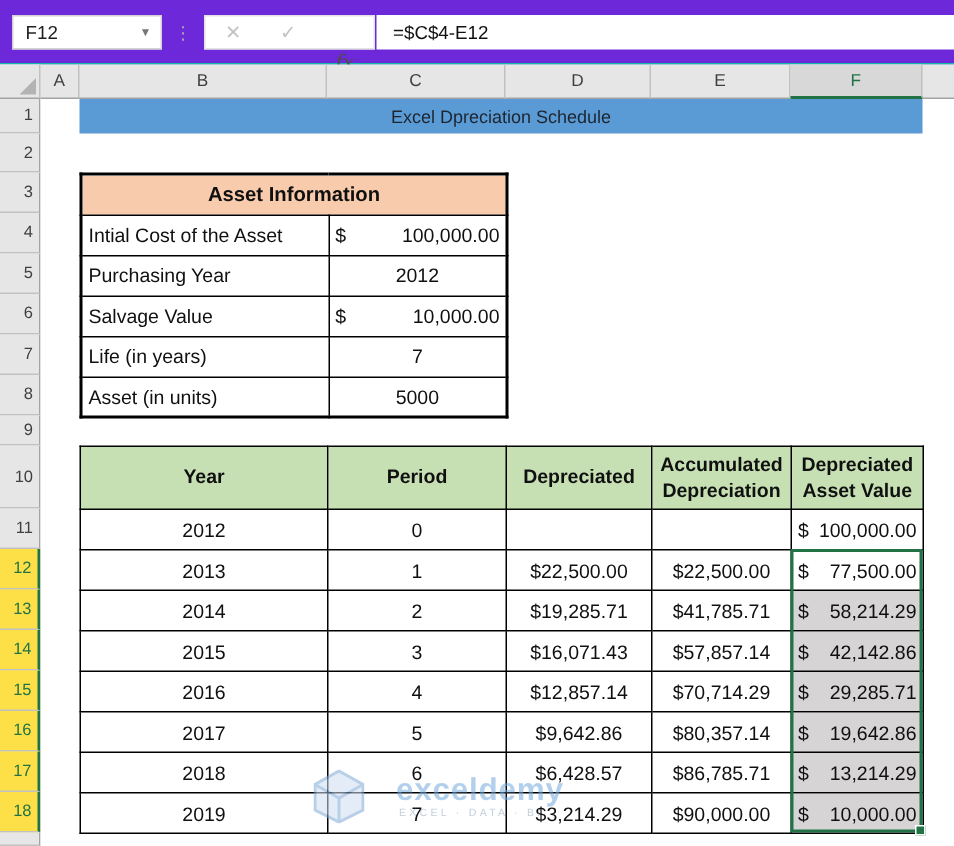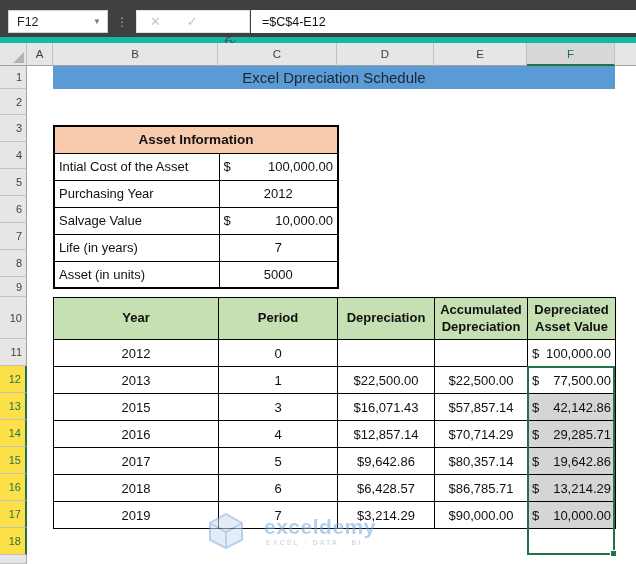--- a/index.html
+++ b/index.html
@@ -1,21 +1,21 @@
 <!DOCTYPE html>
 <html><head>
 <meta charset="utf-8">
 <style>
   * { margin:0; padding:0; box-sizing:border-box; }
   html,body { width:636px; height:564px; overflow:hidden; }
   body { font-family:"Liberation Sans", sans-serif; background:#ffffff; }
   .app { position:relative; width:636px; height:564px; background:#ffffff; overflow:hidden; }
 
   
-  .toolbar { position:absolute; left:0; top:0; width:636px; height:43px; background:#404040; border-bottom:6px solid #14b8a6; }
+  .toolbar { position:absolute; left:0; top:0; width:636px; height:43px; background:#6d28d9; border-bottom:1px solid #14b8a6; }
   .namebox { position:absolute; left:8px; top:10px; width:100px; height:23px; background:#fff; border:1px solid #d2d2d2; display:flex; align-items:center; }
   .namebox .nb-txt { flex:1; padding-left:8px; font-size:12.5px; color:#1f1f1f; }
   .namebox .nb-arrow { width:20px; text-align:center; color:#767676; font-size:8px; }
   .sep-dots { position:absolute; left:115px; top:10px; height:23px; width:14px; display:flex; align-items:center; justify-content:center; color:#ababab; font-size:12px; letter-spacing:0; }
   .iconpanel { position:absolute; left:136px; top:10px; width:114px; height:23px; background:#fff; border:1px solid #e2e2e2; display:flex; align-items:center; justify-content:space-around; }
   .ic-x, .ic-check { color:#c3c3c3; font-size:13px; }
   .ic-fx { font-family:"DejaVu Serif", serif; font-style:italic; color:#4d4d4d; font-size:13.5px;margin-top:40px; }
   .formulabox { position:absolute; left:251px; top:10px; width:385px; height:23px; background:#fff; display:flex; align-items:center; padding-left:11px; font-size:12.5px; color:#111; }
 
   
@@ -27,26 +27,26 @@
   .colfill { flex:1; height:100%; border-bottom:1px solid #a3a3a3; }
 
   
   .rowheaders { position:absolute; left:0; top:66px; width:27px; height:498px; display:flex; flex-direction:column; background:#e6e6e6; }
   .rowhead { width:100%; border-bottom:1px solid #c1c1c1; border-right:1px solid #a3a3a3; display:flex; align-items:center; justify-content:flex-end; padding-right:4px; font-size:11px; color:#3f3f3f; background:#e6e6e6; }
   .rowhead.sel { background:#fde047; color:#217346; border-right:2px solid #217346; }
 
   
   .sheet { position:absolute; left:27px; top:66px; width:609px; height:498px; background:#fff; }
 
-  .banner { position:absolute; left:26px; top:0; width:562px; height:23px; background:#5b9bd5; display:flex; align-items:center; justify-content:center; font-size:15px; color:#1c2530; }
+  .banner { position:absolute; left:26px; top:0; width:562px; height:23px; background:#5b9bd5; display:flex; align-items:center; justify-content:center; font-size:12px; color:#1c2530; }
 
   table { border-collapse:collapse; table-layout:fixed; }
   td, th { border:1px solid #000; font-size:13px; color:#101010; overflow:hidden; white-space:nowrap; }
 
-  .asset-table { position:absolute; left:26px; top:59px;padding-left:35px; }
+  .asset-table { position:absolute; left:26px; top:49px;padding-left:35px; }
   .asset-table td, .asset-table th { height:27px; }
   .asset-table { border:2px solid #000; }
   .at-header { background:#f8cbad; font-weight:bold; text-align:center; font-size:13.5px; }
   .at-label { text-align:left; padding-left:4px; }
   .at-val { padding:0 4px; }
   .acct { display:flex; justify-content:space-between; align-items:center; }
   .num { text-align:center; padding-right:4px; }
 
   .sched-table { position:absolute; left:26px; top:231px; }
   .sched-table th { background:#c6e0b4; font-weight:bold; text-align:center; height:42px; white-space:normal; line-height:1.3; padding:0 2px; }
@@ -167,21 +167,21 @@
           <col style="width:165px">
           <col style="width:119px">
           <col style="width:97px">
           <col style="width:93px">
           <col style="width:88px">
         </colgroup>
       <tbody>
           <tr>
         <th>Year</th>
         <th>Period</th>
-        <th>Depreciation</th>
+        <th>Depreciated</th>
         <th>Accumulated Depreciation</th>
         <th>Depreciated Asset Value</th>
       </tr>
       <tr>
         <td class="num">2012</td>
         <td class="num">0</td>
         <td class="num"></td>
         <td class="num"></td>
         <td>
               <div class="acct">
@@ -192,20 +192,32 @@
       </tr>
       <tr>
         <td class="num">2013</td>
         <td class="num">1</td>
         <td class="num">$22,500.00</td>
         <td class="num">$22,500.00</td>
         <td>
               <div class="acct">
                 <span>$</span>
                 <span>77,500.00</span>
+              </div>
+            </td>
+      </tr>
+      <tr>
+        <td class="num">2014</td>
+        <td class="num">2</td>
+        <td class="num">$19,285.71</td>
+        <td class="num">$41,785.71</td>
+        <td class="range-gray">
+              <div class="acct">
+                <span>$</span>
+                <span>58,214.29</span>
               </div>
             </td>
       </tr>
       <tr>
         <td class="num">2015</td>
         <td class="num">3</td>
         <td class="num">$16,071.43</td>
         <td class="num">$57,857.14</td>
         <td class="range-gray">
               <div class="acct">

